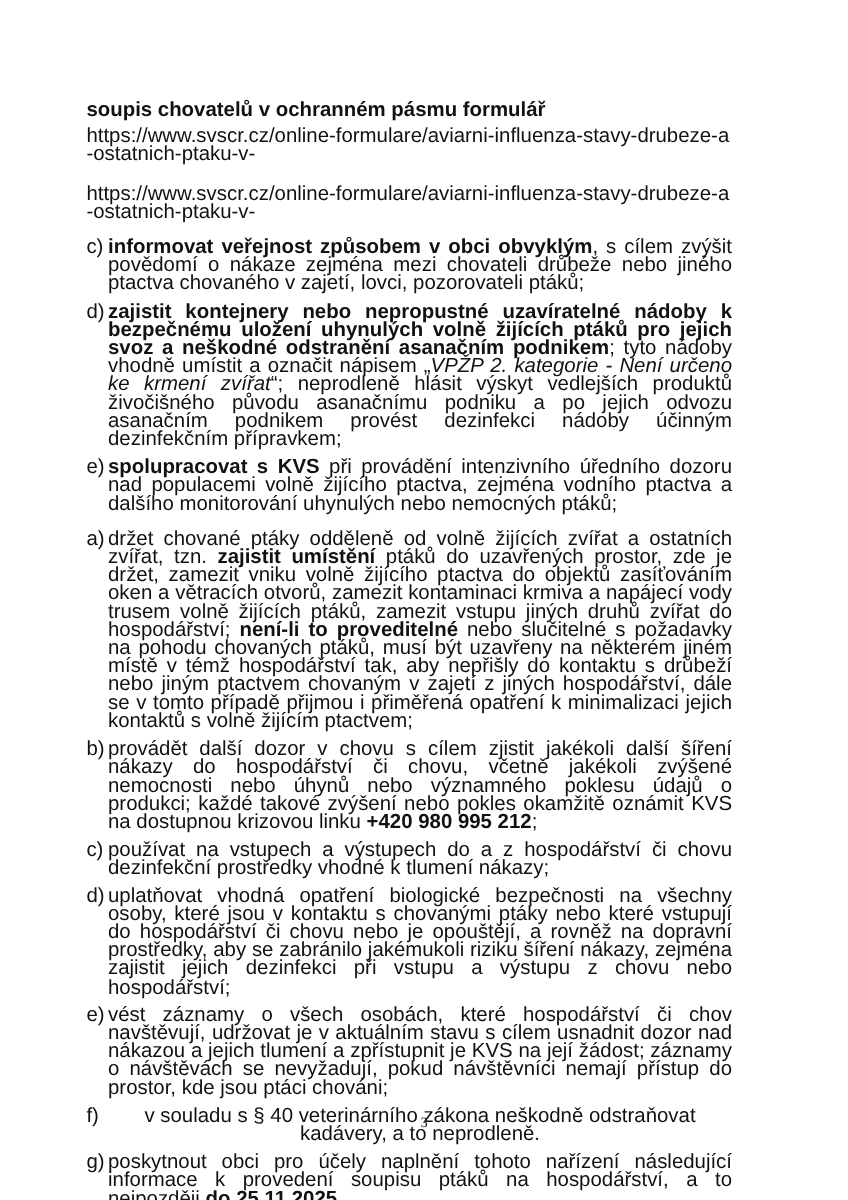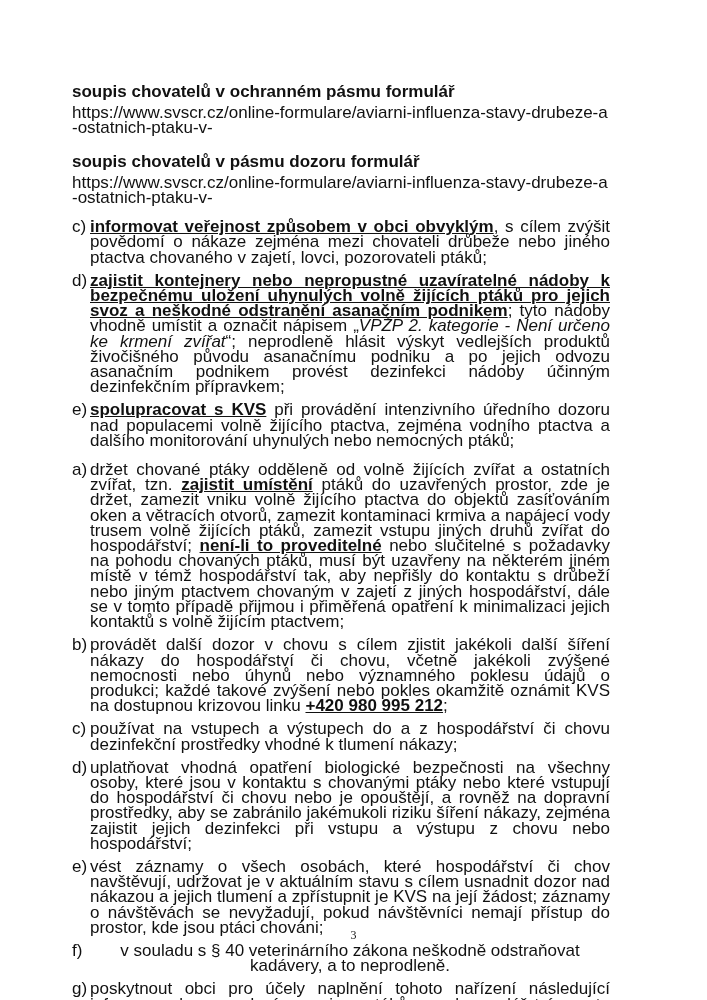--- a/index.html
+++ b/index.html
@@ -6,37 +6,36 @@
   body { width: 707px; height: 1000px; position: relative; overflow: hidden;
          font-family: "Liberation Sans", sans-serif; color: #111; }
   .page { position: absolute; left: 72px; top: 84px; width: 538px; font-size: 17px; line-height: 15.2px; }
   .heading { font-weight: bold; margin: 0 0 6px 0; }
   .url { margin: 0 0 18px 0; word-break: break-all; }
   .url.last { margin-bottom: 14px; }
   .item { display: flex; margin: 0 0 8px 0; text-align: justify; }
   .item .lbl { flex: 0 0 18px; }
   .item .txt { flex: 1; }
   .sub { margin: 0 0 8px 0; padding-left: 22px; }
-  .b { font-weight: bold; text-decoration: underline; }
+  .b { font-weight: bold; }
   .i { font-style: italic; }
   .pagenum { position: absolute; top: 928px; left: 0; width: 707px; text-align: center;
              font-family: "Liberation Serif", serif; font-size: 12px; }
 </style>
 </head>
 <body>
 
 <div class="page">
 
   <div>
     <p class="heading">soupis chovatelů v ochranném pásmu formulář</p>
     <p class="url"><span>https://www.svscr.cz/online-formulare/aviarni-influenza-stavy-drubeze-a-ostatnich-ptaku-v-</span><br></p>
   </div>
 
   <div>
-    <p class="heading">soupis chovatelů v pásmu dozoru formulář</p>
     <p class="url last"><span>https://www.svscr.cz/online-formulare/aviarni-influenza-stavy-drubeze-a-ostatnich-ptaku-v-</span><br></p>
   </div>
 
   <div class="item">
     <span class="lbl">c)</span>
     <span class="txt"><span class="b">informovat veřejnost způsobem v obci obvyklým</span><span>, s cílem zvýšit povědomí o nákaze zejména mezi chovateli drůbeže nebo jiného ptactva chovaného v zajetí, lovci, pozorovateli ptáků;</span></span>
   </div>
 
   <div class="item">
     <span class="lbl">d)</span>

